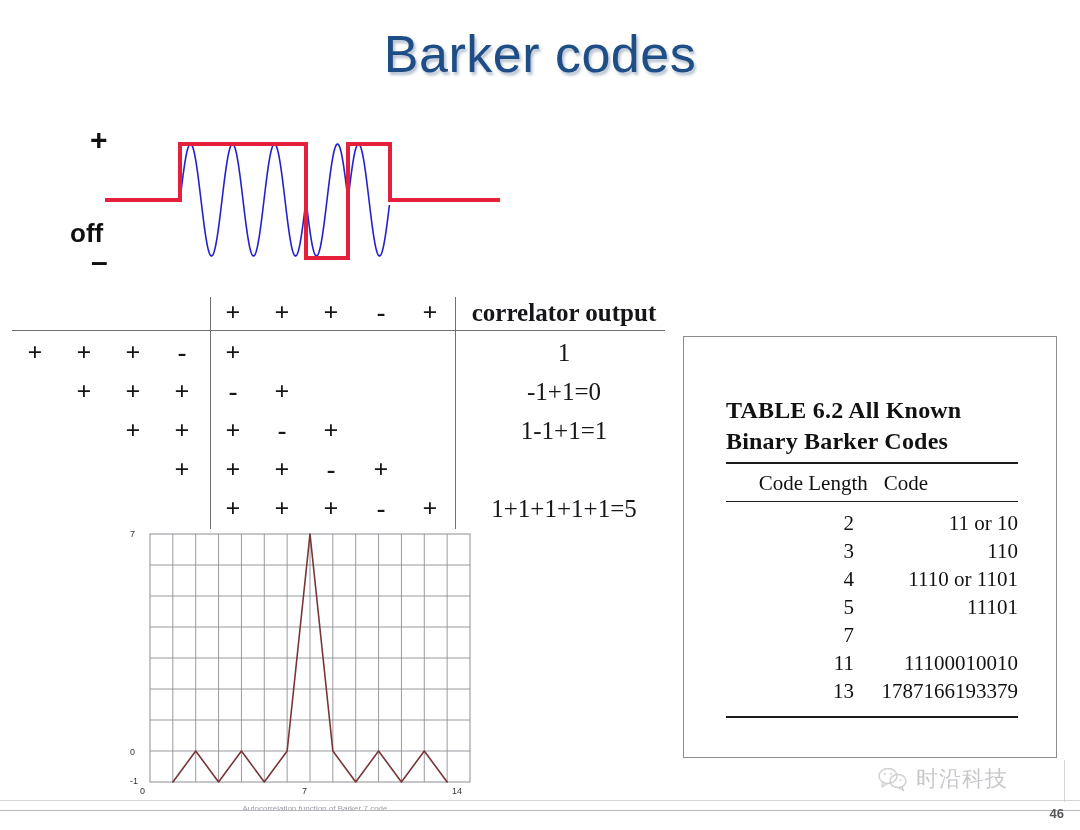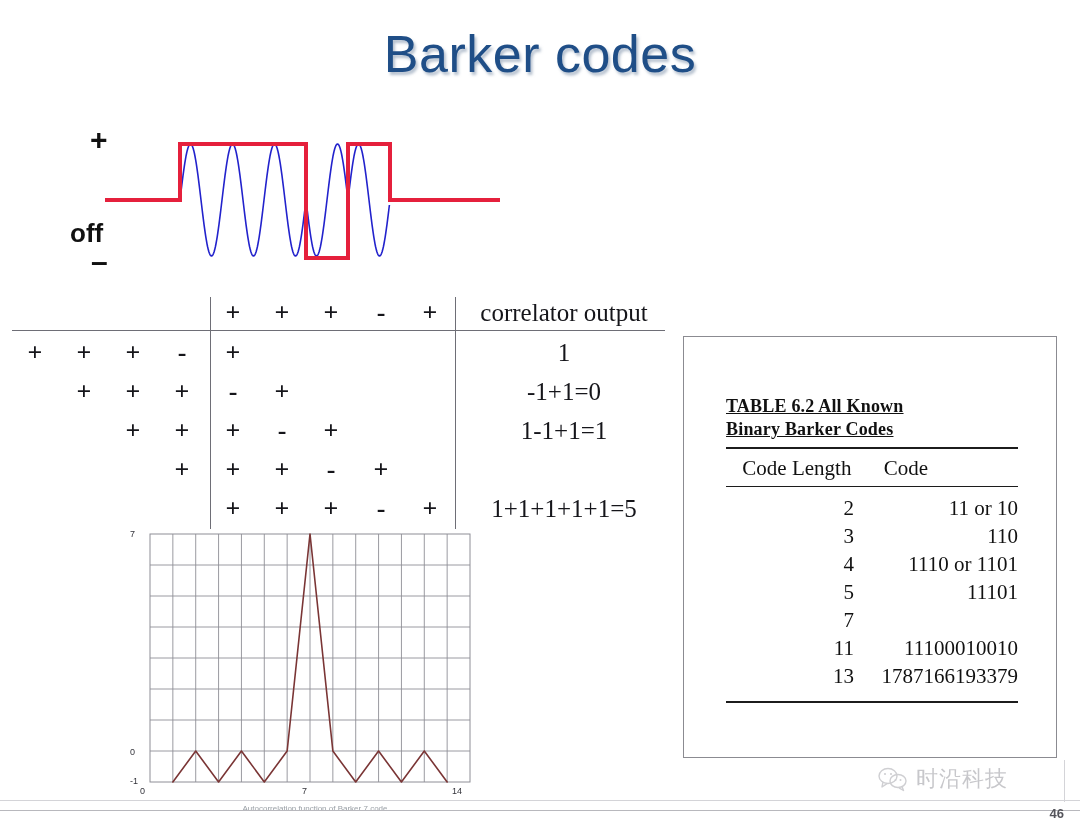--- a/index.html
+++ b/index.html
@@ -104,20 +104,21 @@
     font-weight: 400;
     line-height: 40px;
   }
   #corr-head-label {
     position: absolute;
     left: 455px;
     width: 218px;
     text-align: center;
     font-size: 25px;
     line-height: 40px;
+    font-weight: bold;
   }
 
   
   #barker-table-box {
     position: absolute;
     left: 683px;
     top: 336px;
     width: 372px;
     height: 420px;
     border: 1.5px solid #8b8b91;
@@ -125,37 +126,36 @@
     font-family: "Liberation Serif", serif;
     color: #111;
   }
   #barker-table-inner {
     position: absolute;
     left: 42px;
     top: 58px;
     width: 292px;
   }
   #barker-table-caption {
-    font-size: 18px;
+    font-size: 24px;
     font-weight: 700;
     line-height: 1.28;
     letter-spacing: 0.2px;
-    text-decoration: underline;
   }
   .bt-rule {
     height: 0;
     border-top: 2px solid #1c1c1c;
     margin: 6px 0 0 0;
   }
   #barker-table-head {
     display: flex;
     font-size: 21px;
     padding: 7px 0 5px 0;
   }
-  #bt-head-length { width: 150px; text-align: center; }
+  #bt-head-length { width: 150px; text-align: right; }
   #bt-head-code   { width: 142px; text-align: left; padding-left: 16px; }
   .bt-rule-thin {
     height: 0;
     border-top: 1.6px solid #1c1c1c;
     margin: 0;
   }
   #barker-table-rows { padding-top: 8px; }
   .bt-row {
     display: flex;
     font-size: 21px;

